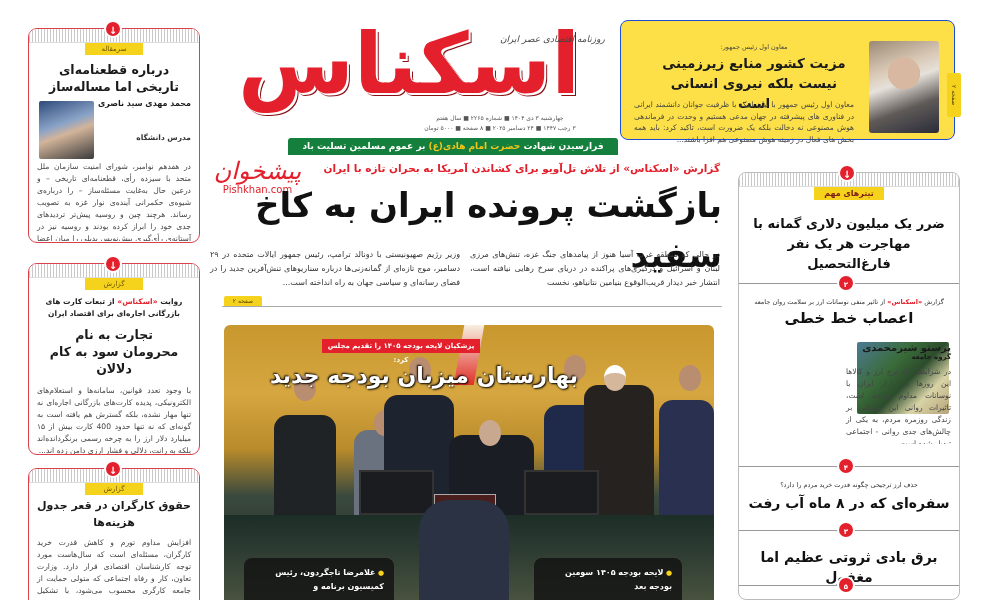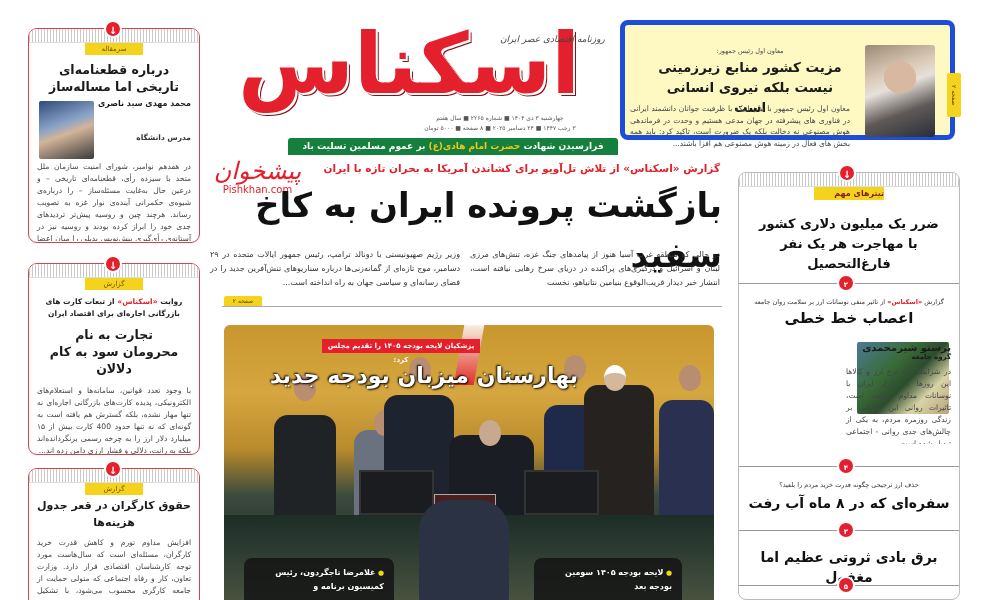--- a/index.html
+++ b/index.html
@@ -19,21 +19,21 @@
   
   .logo { position: absolute; left: 213px; top: 14px; width: 392px; height: 112px; }
   .logo-text { font-size: 84px; font-weight: bold; color: #e3202b; line-height: 100px; letter-spacing: -2px;
                text-shadow: 0 0 0 #fff, 2px 2px 0 #fff, -2px -2px 0 #fff, 3px 3px 0 #8a1016; font-family: "DejaVu Sans", sans-serif; }
   .tagline { position: absolute; left: 500px; top: 34px; font-size: 9px; font-style: italic; color: #444; }
   .dateline { position: absolute; left: 380px; top: 113px; width: 240px; font-size: 6px; color: #555; text-align: center; line-height: 10px; }
   .condol { position: absolute; left: 288px; top: 138px; width: 330px; height: 17px; background: #15803d; color: #fff; font-size: 9px; font-weight: bold; text-align: center; line-height: 17px; border-radius: 3px 3px 0 0; }
   .condol span.hl { color: #f5c518; }
 
   
-  .tbox { position: absolute; left: 620px; top: 20px; width: 335px; height: 120px; border: 5px solid #1d4ed8; border-radius: 8px; background: #fef9c3; }
+  .tbox { position: absolute; left: 620px; top: 20px; width: 335px; height: 120px; border: 1px solid #1d4ed8; border-radius: 8px; background: #fde047; }
   .tbox .photo { position: absolute; right: 15px; top: 20px; width: 70px; height: 92px; background: linear-gradient(160deg,#9a8a75 0%,#d9c8b5 30%,#e6e1da 45%,#5f5a57 70%,#2a2c3a 100%); border-radius: 3px; }
   .tbox .photo::after { content:""; position:absolute; left:18px; top:16px; width:34px; height:40px; border-radius:50%; background: radial-gradient(circle at 50% 40%, #d8b8a0 0 55%, transparent 56%); }
   .tbox .kick { position: absolute; right: 100px; top: 22px; width: 200px; font-size: 6.5px; text-align: center; color: #444; }
   .tbox h2 { position: absolute; right: 100px; top: 32px; width: 200px; font-size: 13.5px; line-height: 20px; text-align: center; font-weight: bold; }
   .tbox p { position: absolute; right: 100px; top: 78px; width: 220px; font-size: 7.5px; line-height: 11.5px; color: #444; text-align: justify; }
   .sidetab { position: absolute; left: 947px; top: 73px; width: 14px; height: 44px; background: #f5d21b; border-radius: 2px; font-size: 6px; writing-mode: vertical-rl; text-align: center; line-height: 14px; color:#5a4600; }
 
   
   .watermark { position: absolute; left: 210px; top: 158px; width: 95px; text-align:center; }
   .watermark .wm1 { font-size: 24px; color: #e3202b; font-style: italic; line-height: 26px; font-family: "DejaVu Serif", serif; }
@@ -55,21 +55,21 @@
   .redlabel { position: absolute; left: 98px; top: 14px; width: 158px; height: 14px; background: #e3202b; color: #fff; font-size: 7px; line-height: 14px; text-align: center; font-weight: bold; }
   .photohead { position: absolute; left: 40px; top: 38px; width: 320px; font-size: 22px; font-weight: bold; color: #fff; text-align: center; text-shadow: 1px 1px 2px #000, -1px -1px 2px #000; }
   .caption { position: absolute; bottom: -10px; height: 52px; background: rgba(20,20,20,.85); border-radius: 8px; color: #fff; font-size: 8px; font-weight: bold; padding: 8px 10px; text-align: right; line-height: 13px; }
   .caption::before { content: "● "; color: #f5d21b; font-size: 7px; }
   .holder { position: absolute; left: 195px; bottom: 0; width: 90px; height: 100px; background: #2a3244; border-radius: 30px 30px 0 0; }
   .folder { position: absolute; left: 210px; bottom: 90px; width: 62px; height: 16px; background: #4a1e1c; border: 1px solid #aaa; }
 
   
   .rbox { position: absolute; left: 738px; top: 172px; width: 222px; height: 428px; border: 1px solid #bbb; border-radius: 8px; background:#fff; }
   .rbox .hatch { height: 14px; background: repeating-linear-gradient(90deg, #c9c9c9 0 1px, #ffffff 1px 3px); border-bottom: 1px solid #ddd; border-radius: 8px 8px 0 0; }
-  .rtag { display:block; margin: 0 auto; width: 70px; height: 13px; background: #f5d21b; color: #7a1d15; font-size: 8px; text-align: right; line-height: 13px; font-weight:bold; }
+  .rtag { display:block; margin: 0 auto; width: 70px; height: 13px; background: #f5d21b; color: #7a1d15; font-size: 8px; text-align: center; line-height: 13px; font-weight:bold; }
   .rsec { position: absolute; left: 0; width: 100%; border-top: 1px solid #999; }
   .rh { font-size: 13px; font-weight: bold; text-align: center; line-height: 20px; color: #111; }
   .rkick { font-size: 6.5px; text-align: center; color: #333; }
   .rkick b { color: #e3202b; }
   .rsub { font-size: 7.5px; line-height: 12px; color: #444; text-align: justify; }
   .rphoto { position: absolute; left: 118px; top: 60px; width: 92px; height: 72px; background: linear-gradient(135deg,#4c7a95 0%,#3a6c3a 35%,#2c4c2c 55%,#d8d3a6 75%,#b7a47b 100%); border-radius:2px; }
 </style>
 </head>
 <body>
 
@@ -165,39 +165,39 @@
   <div class="redlabel">پزشکیان لایحه بودجه ۱۴۰۵ را تقدیم مجلس کرد:</div>
   <div class="photohead">بهارستان میزبان بودجه جدید</div>
   <div class="caption" style="left:20px; width:150px;">غلامرضا تاجگردون، رئیس کمیسیون برنامه و</div>
   <div class="caption" style="left:310px; width:148px;">لایحه بودجه ۱۴۰۵ سومین بودجه بعد</div>
 </div>
 
 <div class="pin" style="left:838px; top:164px;">↓</div>
 <div class="rbox">
   <div class="hatch"></div>
   <span class="rtag">تیترهای مهم</span>
-  <div class="rh" style="margin-top:14px; padding:0 14px;">ضرر یک میلیون دلاری کشور با مهاجرت هر یک نفر فارغ‌التحصیل</div>
+  <div class="rh" style="margin-top:14px; padding:0 14px;">ضرر یک میلیون دلاری گمانه با مهاجرت هر یک نفر فارغ‌التحصیل</div>
 
   <div class="rsec" style="top:110px; height:170px;">
     <div class="pin" style="left:98px; top:-10px; font-size:7px;">۲</div>
     <div class="rkick" style="margin-top:14px;">
       <span>گزارش </span><b>«اسکناس»</b><span> از تاثیر منفی نوسانات ارز بر سلامت روان جامعه</span>
     </div>
     <div class="rh" style="font-size:15px; margin-top:2px;">اعصاب خط خطی</div>
     <div class="rphoto" style="top:58px;"></div>
     <div style="position:absolute; right:8px; top:58px; width:100px; text-align:right;">
       <div style="font-size:10px; font-weight:bold;">پرستو شیرمحمدی</div>
       <div style="font-size:7px; font-weight:bold;">گروه جامعه</div>
     </div>
     <div class="rsub" style="position:absolute; right:8px; top:82px; width:205px; height:78px; overflow:hidden; padding-left:100px;">در شرایطی که نرخ ارز و کالاها این روزها در بازار ایران با نوسانات مداوم مواجه است، تاثیرات روانی این بی‌ثباتی بر زندگی روزمره مردم، به یکی از چالش‌های جدی روانی - اجتماعی تبدیل شده است...</div>
   </div>
 
   <div class="rsec" style="top:293px; height:60px;">
     <div class="pin" style="left:98px; top:-10px; font-size:7px;">۴</div>
-    <div class="rkick" style="margin-top:14px;">حذف ارز ترجیحی چگونه قدرت خرید مردم را بلعید؟</div>
+    <div class="rkick" style="margin-top:14px;">حذف ارز ترجیحی چگونه قدرت خرید مردم را دارد؟</div>
     <div class="rh" style="font-size:14px; margin-top:4px;">سفره‌ای که در ۸ ماه آب رفت</div>
   </div>
 
   <div class="rsec" style="top:357px; height:55px;">
     <div class="pin" style="left:98px; top:-10px; font-size:7px;">۳</div>
     <div class="rh" style="font-size:14px; margin-top:16px;">برق بادی ثروتی عظیم اما مغفول</div>
   </div>
 
   <div class="rsec" style="top:412px; height:16px;">
     <div class="pin" style="left:98px; top:-10px; font-size:7px;">۵</div>

